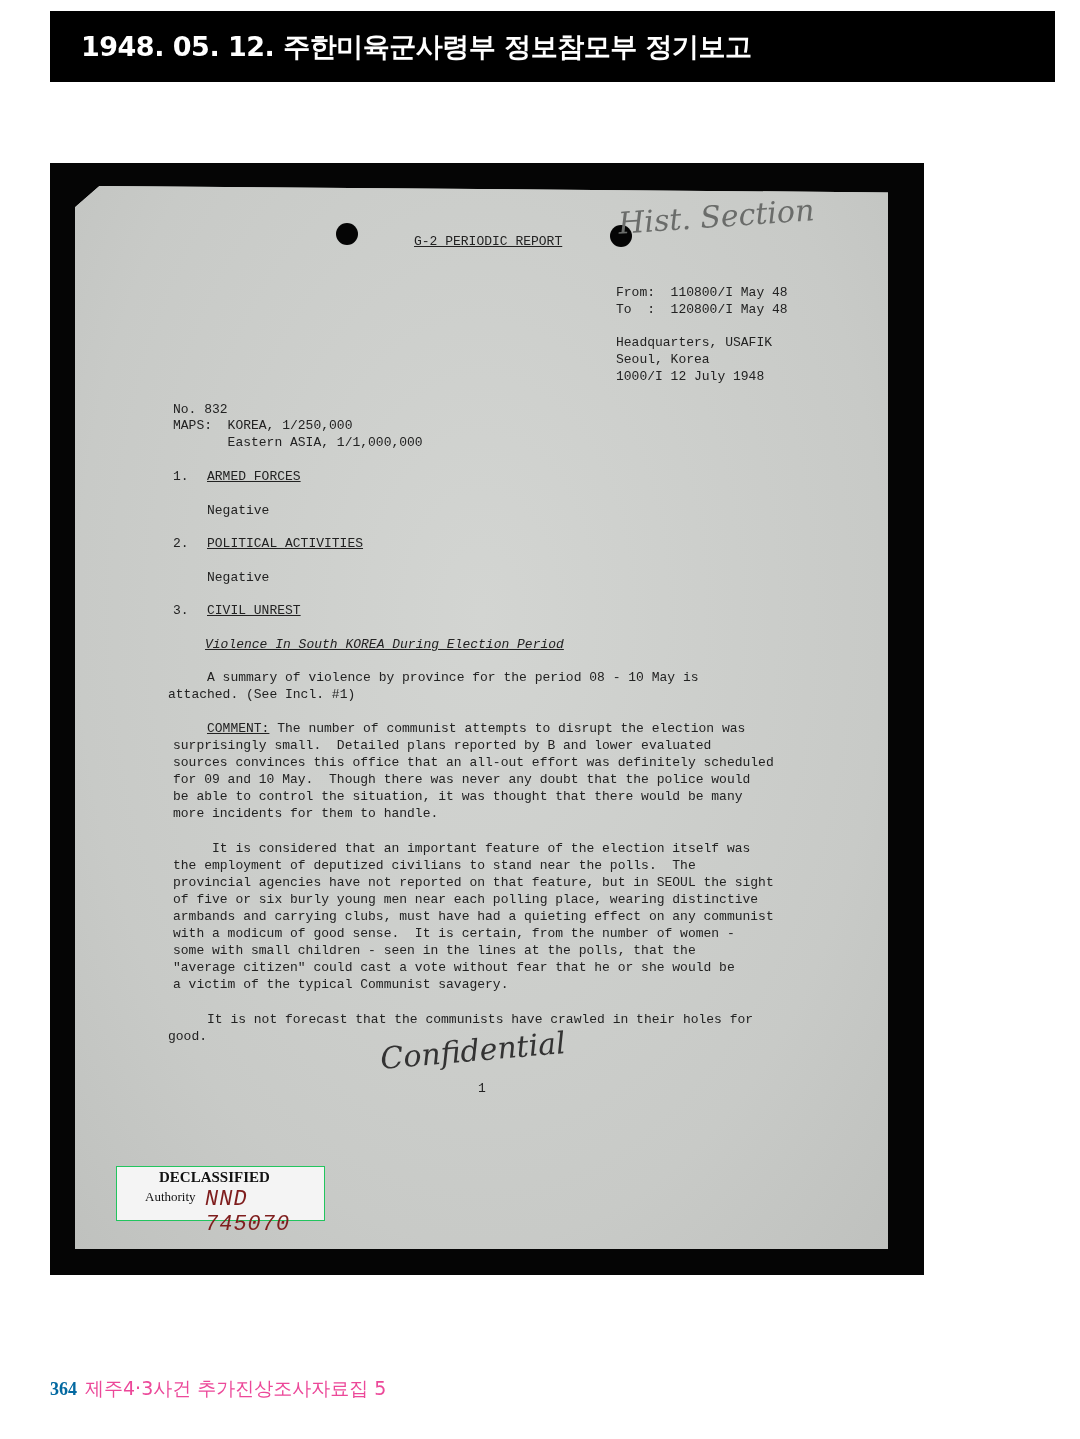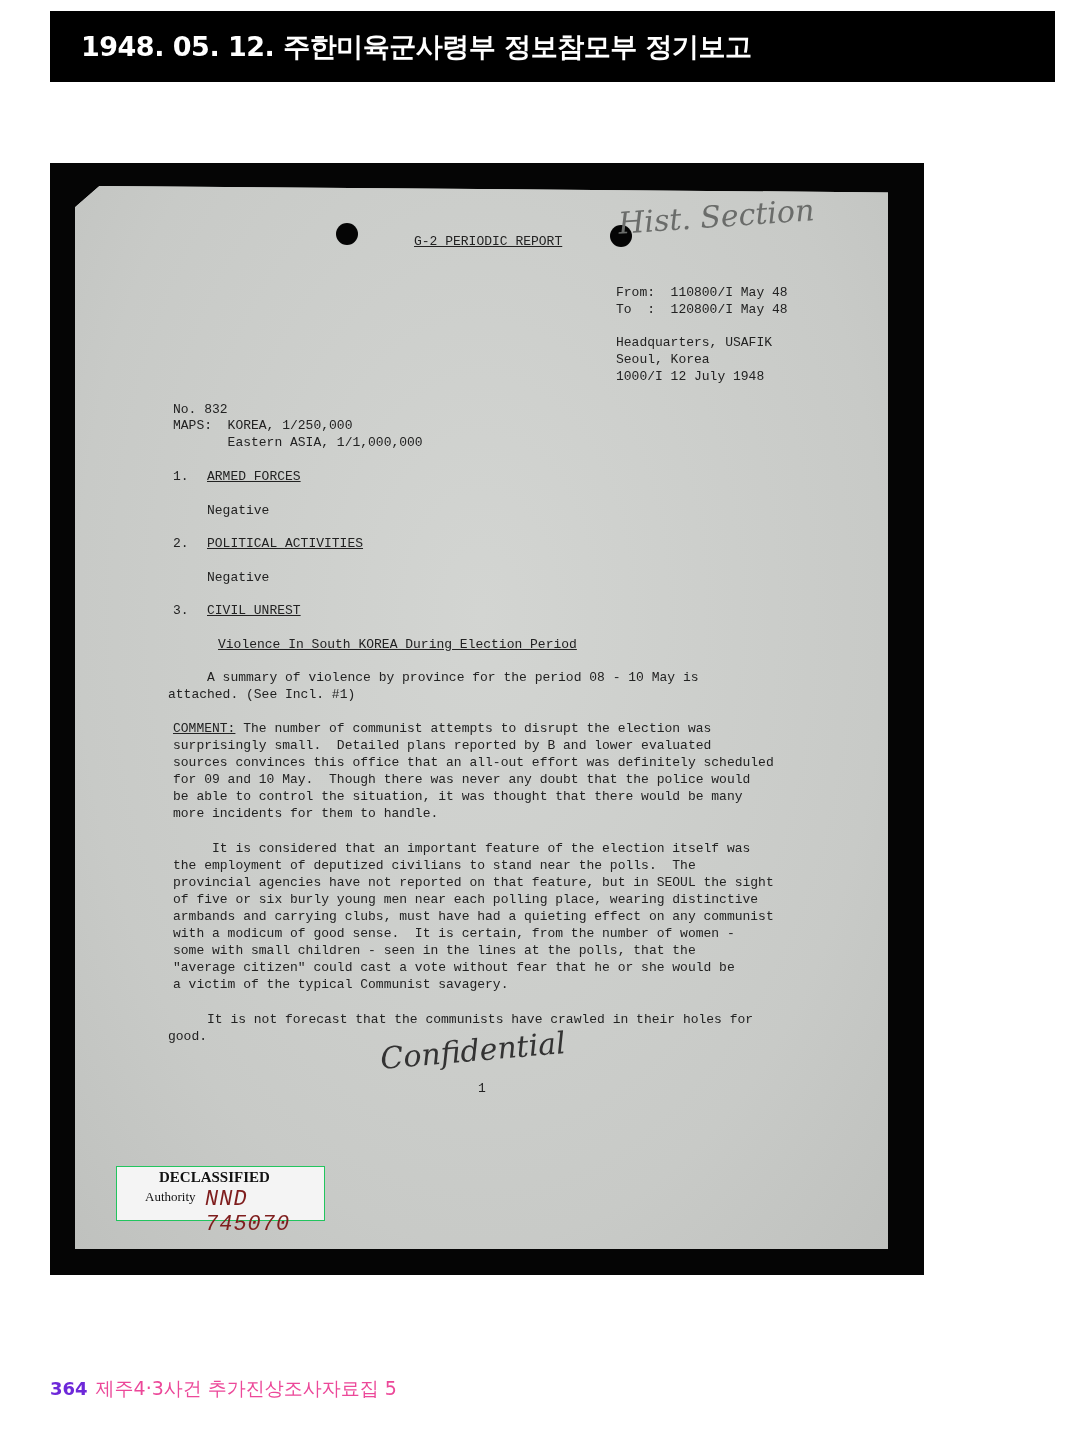--- a/index.html
+++ b/index.html
@@ -44,21 +44,21 @@
   .stamp .l1 { position:absolute; left:42px; top:2px; font-family:"Liberation Serif", serif; font-weight:bold; font-size:15px; color:#111; }
   .stamp .l2 { position:absolute; left:28px; top:22px; font-family:"Liberation Serif", serif; font-size:13px; color:#111; }
   .stamp .l3 { position:absolute; left:88px; top:20px; font-family:Liberation Mono, monospace; font-style:italic; font-size:22px; color:#7f1d1d; letter-spacing:1px; }
   .sig {
     position:absolute; left:330px; top:870px; font-family:"DejaVu Serif", serif; font-style:italic;
     font-size:30px; color:#333; transform:rotate(-5deg);
   }
   .footer {
     position:absolute; left:50px; top:1376px; font-family:"DejaVu Sans", sans-serif; color:#444;
   }
-  .footer .pg { font-weight:bold; font-size:18px; color:#6d28d9; }
+  .footer .pg { font-weight:bold; font-size:18px; color:#0369a1;font-family:Liberation Serif, serif; }
   .footer .bk { font-size:19px; margin-left:8px; color:#ec4899; }
 </style>
 </head>
 <body>
 
 <div class="title-bar">
   <span>1948. 05. 12. 주한미육군사령부 정보참모부 정기보고</span>
 </div>
 
 <div class="photo">
@@ -86,26 +86,26 @@
   <div class="doc u" style="left:157px;top:305px;">ARMED FORCES</div>
   <div class="doc" style="left:157px;top:339px;">Negative</div>
 
   <div class="doc" style="left:123px;top:372px;">2.</div>
   <div class="doc u" style="left:157px;top:372px;">POLITICAL ACTIVITIES</div>
   <div class="doc" style="left:157px;top:406px;">Negative</div>
 
   <div class="doc" style="left:123px;top:439px;">3.</div>
   <div class="doc u" style="left:157px;top:439px;text-align:right;">CIVIL UNREST</div>
 
-  <div class="doc u" style="left:168px;top:473px;">Violence In South KOREA During Election Period</div>
+  <div class="doc u" style="left:155px;top:473px;font-style:italic;">Violence In South KOREA During Election Period</div>
 
   <div class="doc" style="left:118px;top:506px;">     A summary of violence by province for the period 08 - 10 May is
 attached. (See Incl. #1)</div>
 
-  <div class="doc" style="left:123px;top:557px;"><span class="u" style="">COMMENT:</span><span> The number of communist attempts to disrupt the election was
+  <div class="doc" style="left:123px;top:557px;"><span class="u" style="margin-left:34px;">COMMENT:</span><span> The number of communist attempts to disrupt the election was
 surprisingly small.  Detailed plans reported by B and lower evaluated
 sources convinces this office that an all-out effort was definitely scheduled
 for 09 and 10 May.  Though there was never any doubt that the police would
 be able to control the situation, it was thought that there would be many
 more incidents for them to handle.</span></div>
 
   <div class="doc" style="left:118px;top:848px;">     It is not forecast that the communists have crawled in their holes for
 good.</div>
 
   <div class="doc" style="left:123px;top:677px;">     It is considered that an important feature of the election itself was

